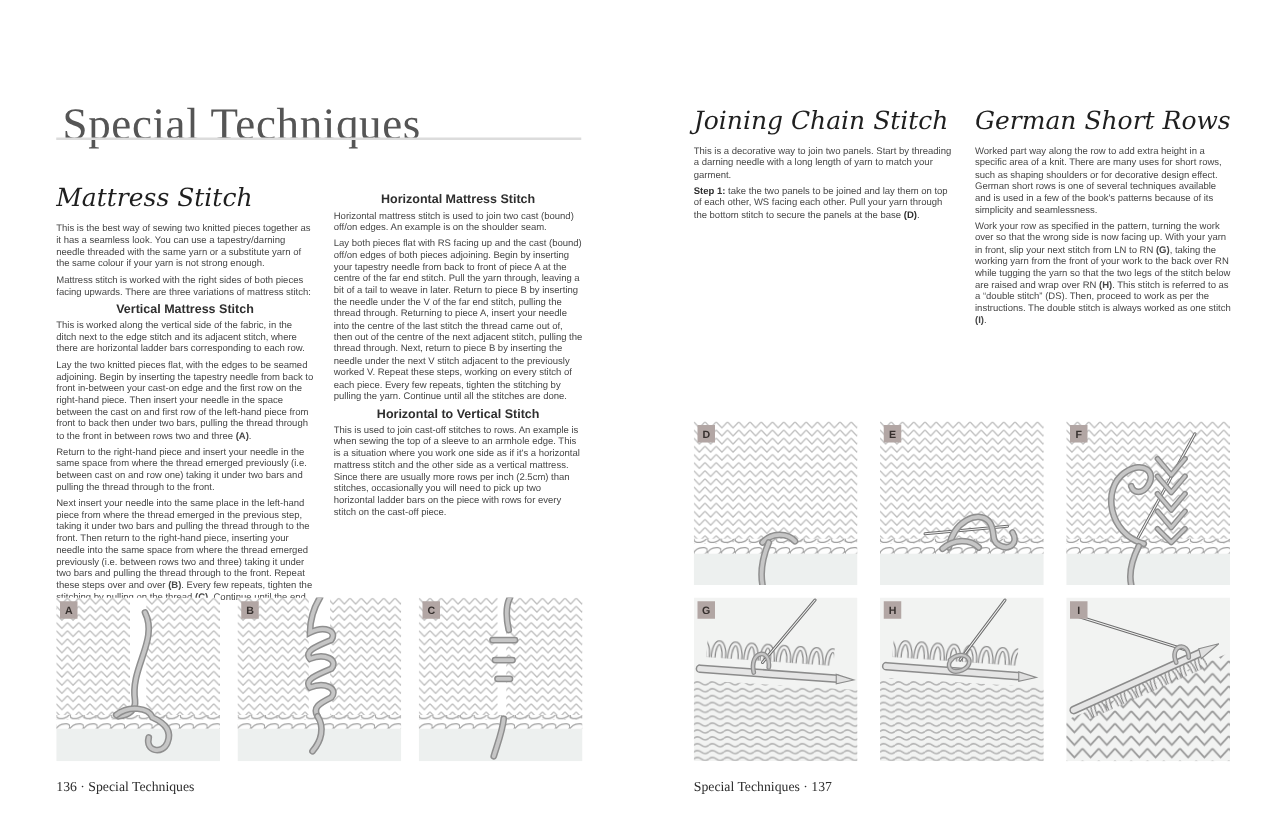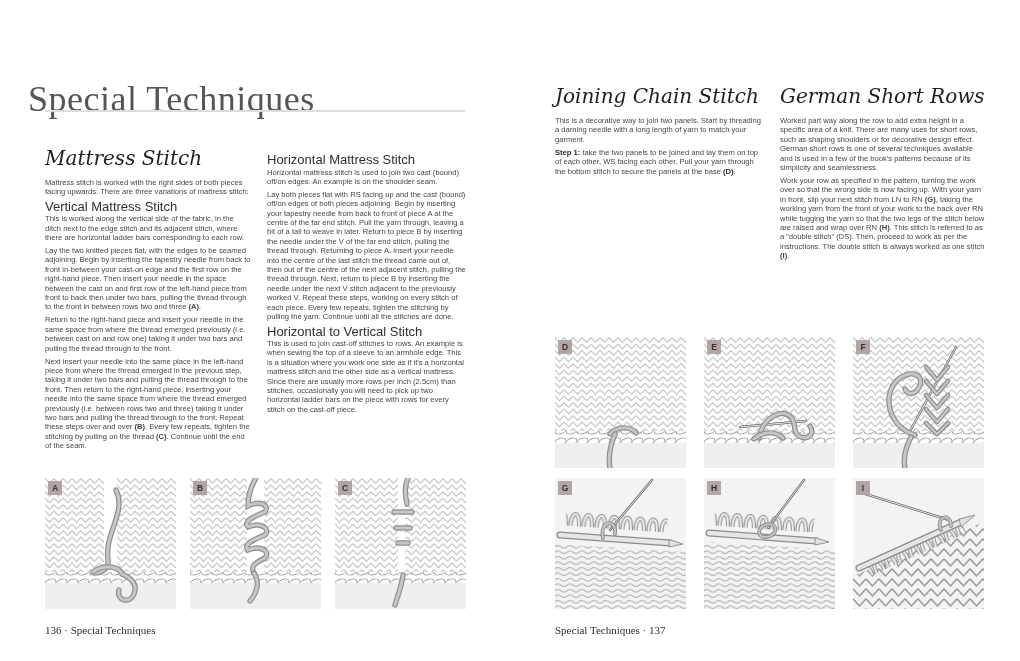--- a/index.html
+++ b/index.html
@@ -9,31 +9,31 @@
     --yarn_dark:#8f8f8f; --yarn_light:#c6c6c6;
     --panel_strip:#edf0ef; --panel_bg:#f2f3f2;
   }
   html,body{margin:0;padding:0;}
   body{
     width:1020px;height:661px;background:#ffffff;position:relative;overflow:hidden;
     font-family:"Liberation Sans", sans-serif;color:var(--text);
   }
   .abs{position:absolute;}
   .page-title{
-    left:28px;top:54px;font-family:"Liberation Serif", serif;font-weight:400;
+    left:50px;top:54px;font-family:"Liberation Serif", serif;font-weight:400;
     font-size:36px;color:var(--title);letter-spacing:0.5px;
   }
   .rule{left:45px;top:110px;width:420px;height:2px;background:var(--rule);}
   .col{font-size:7.6px;line-height:9.4px;margin-top:23px;}
   .col p{margin:0 0 3.5px;}
   .script{
     font-family:"DejaVu Serif", serif;font-style:italic;font-weight:400;
     font-size:20px;color:#1f1f1f;margin:0 0 7px;line-height:26px;
   }
-  .sub{font-size:13px;font-weight:normal;color:#2e2e2e;margin:5px 0 2.5px;line-height:10px;}
+  .sub{font-size:10px;font-weight:bold;color:#2e2e2e;margin:5px 0 2.5px;line-height:10px;text-align:center;}
   .steps b{color:#2e2e2e;}
   .lcol1{left:45px;top:122px;width:206px;}
   .lcol2{left:267px;top:127px;width:199px;}
   .rcol1{left:555px;top:60px;width:206px;}
   .rcol2{left:780px;top:60px;width:206px;}
   .panels{display:flex;}
   .panels-l{left:45px;top:478px;gap:14px;}
   .panels-rt{left:555px;top:337px;gap:18px;}
   .panels-rb{left:555px;top:478px;gap:18px;}
   .panel{position:relative;width:131px;height:131px;}
@@ -88,20 +88,21 @@
       <path class="l2" d="M2.5,25 C2.5,9 11,9 11,25"></path>
     </pattern>
   </defs>
 </svg>
 
 <h1 class="abs page-title">Special Techniques</h1>
 <div class="abs rule"></div>
 
 <div class="abs col lcol1">
   <div class="script">Mattress Stitch</div>
+  <p>This is the best way of sewing two knitted pieces together as it has a seamless look. You can use a tapestry/darning needle threaded with the same yarn or a substitute yarn of the same colour if your yarn is not strong enough.</p>
   <p>Mattress stitch is worked with the right sides of both pieces facing upwards. There are three variations of mattress stitch:</p>
   <div class="sub">Vertical Mattress Stitch</div>
   <p>This is worked along the vertical side of the fabric, in the ditch next to the edge stitch and its adjacent stitch, where there are horizontal ladder bars corresponding to each row.</p>
   <p>Lay the two knitted pieces flat, with the edges to be seamed adjoining. Begin by inserting the tapestry needle from back to front in-between your cast-on edge and the first row on the right-hand piece. Then insert your needle in the space between the cast on and first row of the left-hand piece from front to back then under two bars, pulling the thread through to the front in between rows two and three <b>(A)</b>.</p>
   <p>Return to the right-hand piece and insert your needle in the same space from where the thread emerged previously (i.e. between cast on and row one) taking it under two bars and pulling the thread through to the front.</p>
   <p>Next insert your needle into the same place in the left-hand piece from where the thread emerged in the previous step, taking it under two bars and pulling the thread through to the front. Then return to the right-hand piece, inserting your needle into the same space from where the thread emerged previously (i.e. between rows two and three) taking it under two bars and pulling the thread through to the front. Repeat these steps over and over <b>(B)</b>. Every few repeats, tighten the stitching by pulling on the thread <b>(C)</b>. Continue until the end of the seam.</p>
 </div>
 
 <div class="abs col lcol2">
   <div class="sub">Horizontal Mattress Stitch</div>

